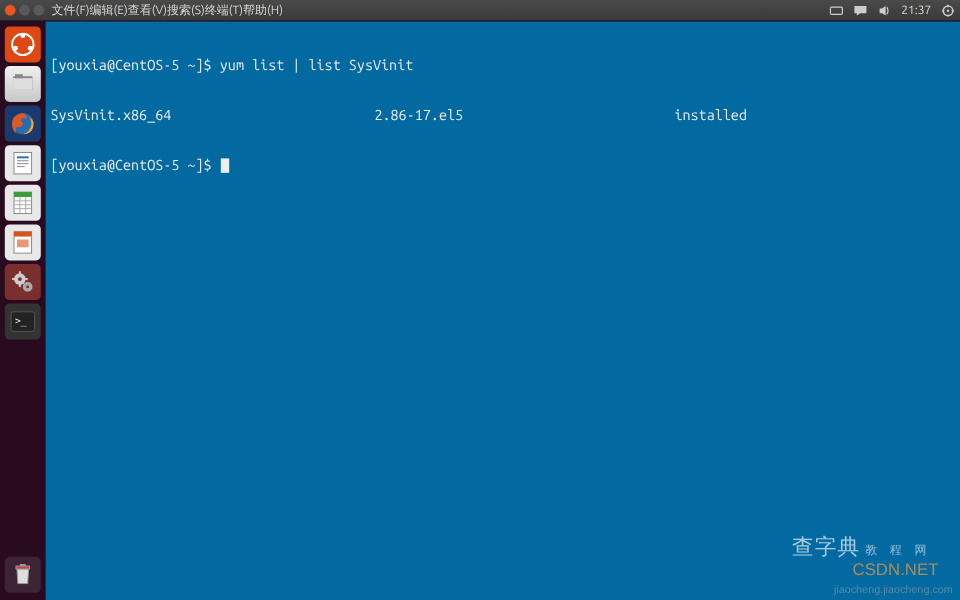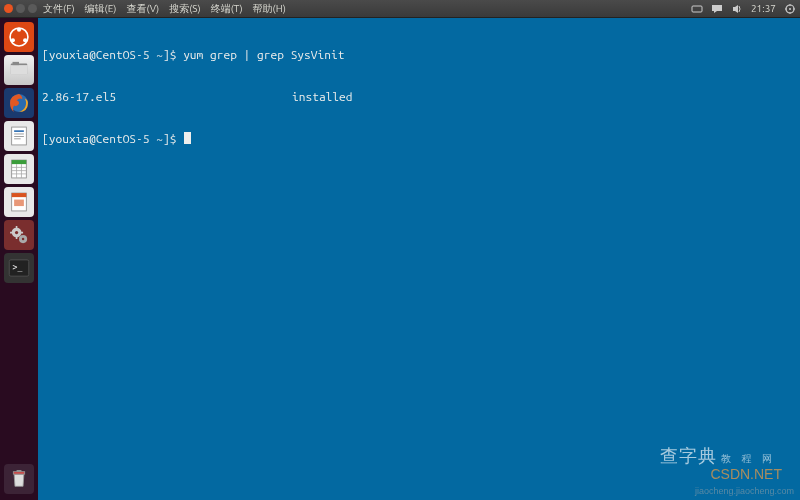--- a/index.html
+++ b/index.html
@@ -19,21 +19,21 @@
       align-items: center;
       color: #d8d8d0;
       font-size: 10px;
       padding: 0 4px;
       border-bottom: 1px solid #222;
     }
     .window-controls { display: flex; gap: 3px; margin-right: 6px; }
     .wc { width: 9px; height: 9px; border-radius: 50%; }
     .wc.close { background: #e95420; }
     .wc.min, .wc.max { background: #5a5a5a; }
-    .menu-bar { display: flex; gap: 10px; flex: 1; text-align: right; }
+    .menu-bar { display: flex; gap: 0; flex: 1; text-align: right; }
     .menu-item { cursor: pointer; }
     .indicators { display: flex; gap: 8px; align-items: flex-start; }
     .ind-icon { width: 12px; height: 12px; display: flex; align-items: center; justify-content: center; }
     
     .launcher {
       position: absolute;
       left: 0;
       top: 18px;
       bottom: 0;
       width: 38px;
@@ -223,22 +223,22 @@
   <div class="launcher-item trash" style="background:rgba(80,60,75,0.5)">
     <svg viewBox="0 0 32 32">
         <path d="M10 10h12l-1 15H11z" fill="#ddd" stroke="#999"></path>
         <rect x="9" y="7" width="14" height="3" fill="#c44" stroke="#999"></rect>
         <rect x="13" y="5" width="6" height="2" fill="#999"></rect>
       </svg>
   </div>
 </div>
 
 <div class="terminal">
-  <div class="term-line"><span>[youxia@CentOS-5 ~]$ </span><span>yum grep | grep SysVinit</span></div>
-  <div class="term-line"><span style="display:inline-block;width:250px">2.86-17.el5</span><span>installed</span></div>
+  <div class="term-line"><span>[youxia@CentOS-5 ~]$ </span><span>yum list | list SysVinit</span></div>
+  <div class="term-line"><span style="display:inline-block;width:270px">SysVinit.x86_64</span><span style="display:inline-block;width:250px">2.86-17.el5</span><span>installed</span></div>
   <div class="term-line"><span>[youxia@CentOS-5 ~]$ </span><span class="cursor"></span></div>
 </div>
 
 <div class="watermark1">
   <span>查字典</span><span class="wm-sub">教 程 网</span>
 </div>
 <div class="watermark3">CSDN.NET</div>
 <div class="watermark2">jiaocheng.jiaocheng.com</div>
 
 </body></html>

